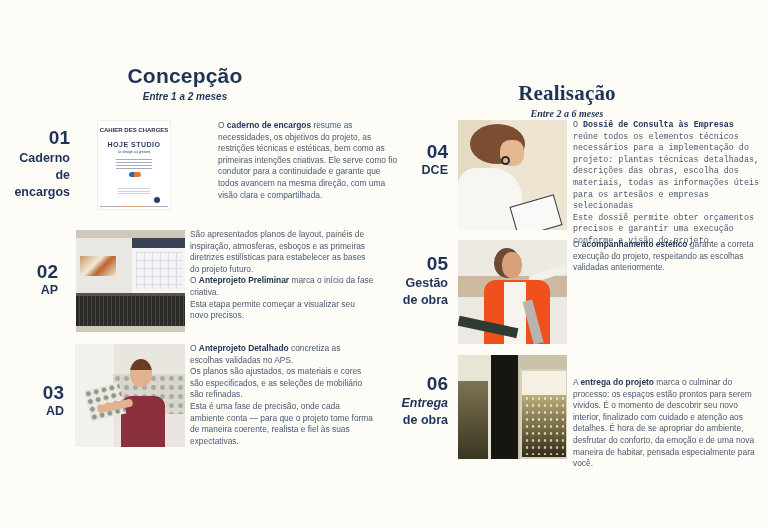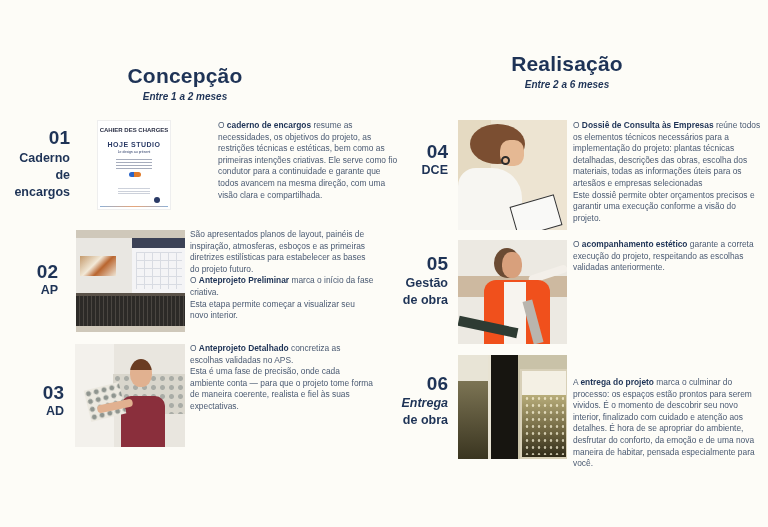--- a/index.html
+++ b/index.html
@@ -63,21 +63,21 @@
   .glasses .g2 { position: absolute; left: 62px; top: 14px; width: 48px; height: 90px; border: 2px solid #d8d0b8; background: linear-gradient(180deg, #f4f0e4 0 28%, #b8ad7a 28%, #6e6440 70%, #2f2a18); }
   .glasses .bub { position: absolute; left: 66px; top: 40px; width: 40px; height: 60px; background: radial-gradient(circle, #fff9df 1px, transparent 1.6px) 0 0/6px 7px; opacity: .7; }
 </style>
 </head>
 <body>
 
 <div class="col-head" style="left:90px; top:64px; width:190px;">
   <div class="title">Concepção</div>
   <div class="sub">Entre 1 a 2 meses</div>
 </div>
-<div class="col-head" style="left:472px; top:52px; width:190px;">
+<div class="col-head" style="left:472px; top:81px; width:190px;font-family:Liberation Serif, serif;">
   <div class="title">Realisação</div>
   <div class="sub">Entre 2 a 6 meses</div>
 </div>
 
 <div class="label" style="left:8px; top:128px; width:62px;">
   <div class="num">01</div>
   <div class="name" style="margin-top:2px;">Caderno</div>
   <div class="name">de</div>
   <div class="name">encargos</div>
 </div>
@@ -105,51 +105,52 @@
     </div>
   <div class="scr2">
       <div class="grid"></div>
     </div>
   <div class="base"></div>
   <div class="kb"></div>
 </div>
 <div class="desc" style="left:190px; top:229px; width:185px;">
   <span class="p">São apresentados planos de layout, painéis de inspiração, atmosferas, esboços e as primeiras diretrizes estilísticas para estabelecer as bases do projeto futuro.</span>
   <span class="p"><span>O </span><b>Anteprojeto Preliminar</b><span> marca o início da fase criativa.</span></span>
-  <span class="p">Esta etapa permite começar a visualizar seu novo interior.</span>
+  <span class="p">Esta etapa permite começar a visualizar seu novo precisos.</span>
 </div>
 
 <div class="label" style="left:8px; top:383px; width:56px;">
   <div class="num">03</div>
   <div class="name">AD</div>
 </div>
 <div class="img woman-tiles" style="left:75px; top:344px; width:110px; height:103px;">
   <div class="wall"></div>
   <div class="head"></div>
   <div class="body"></div>
   <div class="tile"></div>
   <div class="arm"></div>
 </div>
 <div class="desc" style="left:190px; top:343px; width:185px;">
   <span class="p"><span>O </span><b>Anteprojeto Detalhado</b><span> concretiza as escolhas validadas no APS.</span></span>
+  <span class="p">Os planos são ajustados, os materiais e cores são especificados, e as seleções de mobiliário são refinadas.</span>
   <span class="p">Esta é uma fase de precisão, onde cada ambiente conta — para que o projeto tome forma de maneira coerente, realista e fiel às suas expectativas.</span>
 </div>
 
 <div class="label" style="left:390px; top:142px; width:58px;">
   <div class="num">04</div>
   <div class="name">DCE</div>
 </div>
 <div class="img woman-doc" style="left:458px; top:120px; width:109px; height:110px;">
   <div class="hair"></div>
   <div class="face"></div>
   <div class="ear"></div>
   <div class="shirt"></div>
   <div class="paper"></div>
 </div>
-<div class="desc" style="left:573px; top:120px; width:188px;">
+<div class="desc" style="left:573px; top:120px; width:188px;font-family:Liberation Mono, monospace;">
   <span class="p"><span>O </span><b>Dossiê de Consulta às Empresas</b><span> reúne todos os elementos técnicos necessários para a implementação do projeto: plantas técnicas detalhadas, descrições das obras, escolha dos materiais, todas as informações úteis para os artesãos e empresas selecionadas</span></span>
   <span class="p">Este dossiê permite obter orçamentos precisos e garantir uma execução conforme a visão do projeto.</span>
 </div>
 
 <div class="label" style="left:388px; top:254px; width:60px;">
   <div class="num">05</div>
   <div class="name" style="margin-top:1px;">Gestão</div>
   <div class="name">de obra</div>
 </div>
 <div class="img woman-vest" style="left:458px; top:240px; width:109px; height:104px;">

